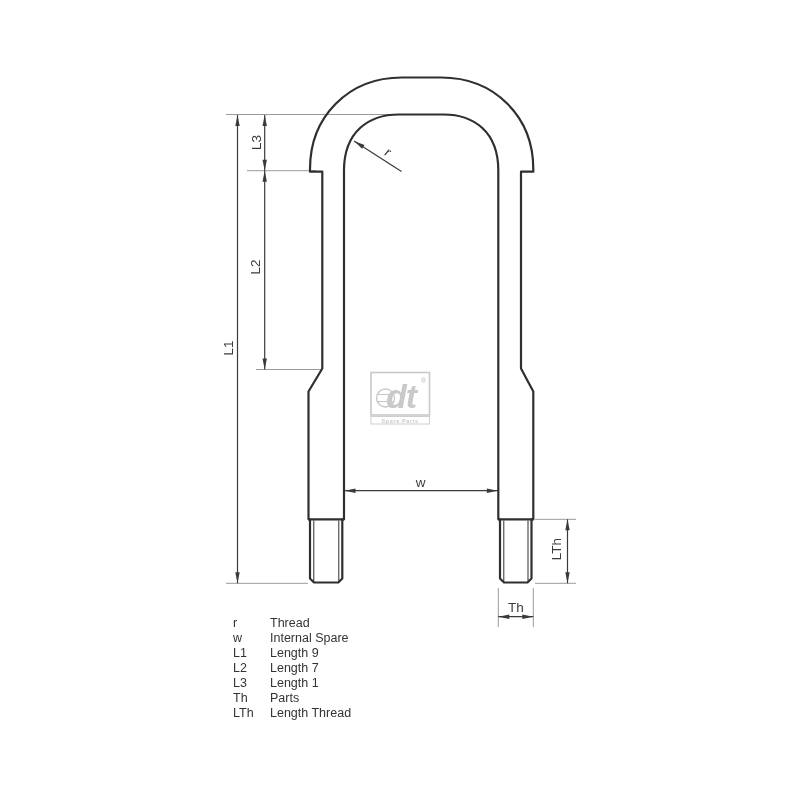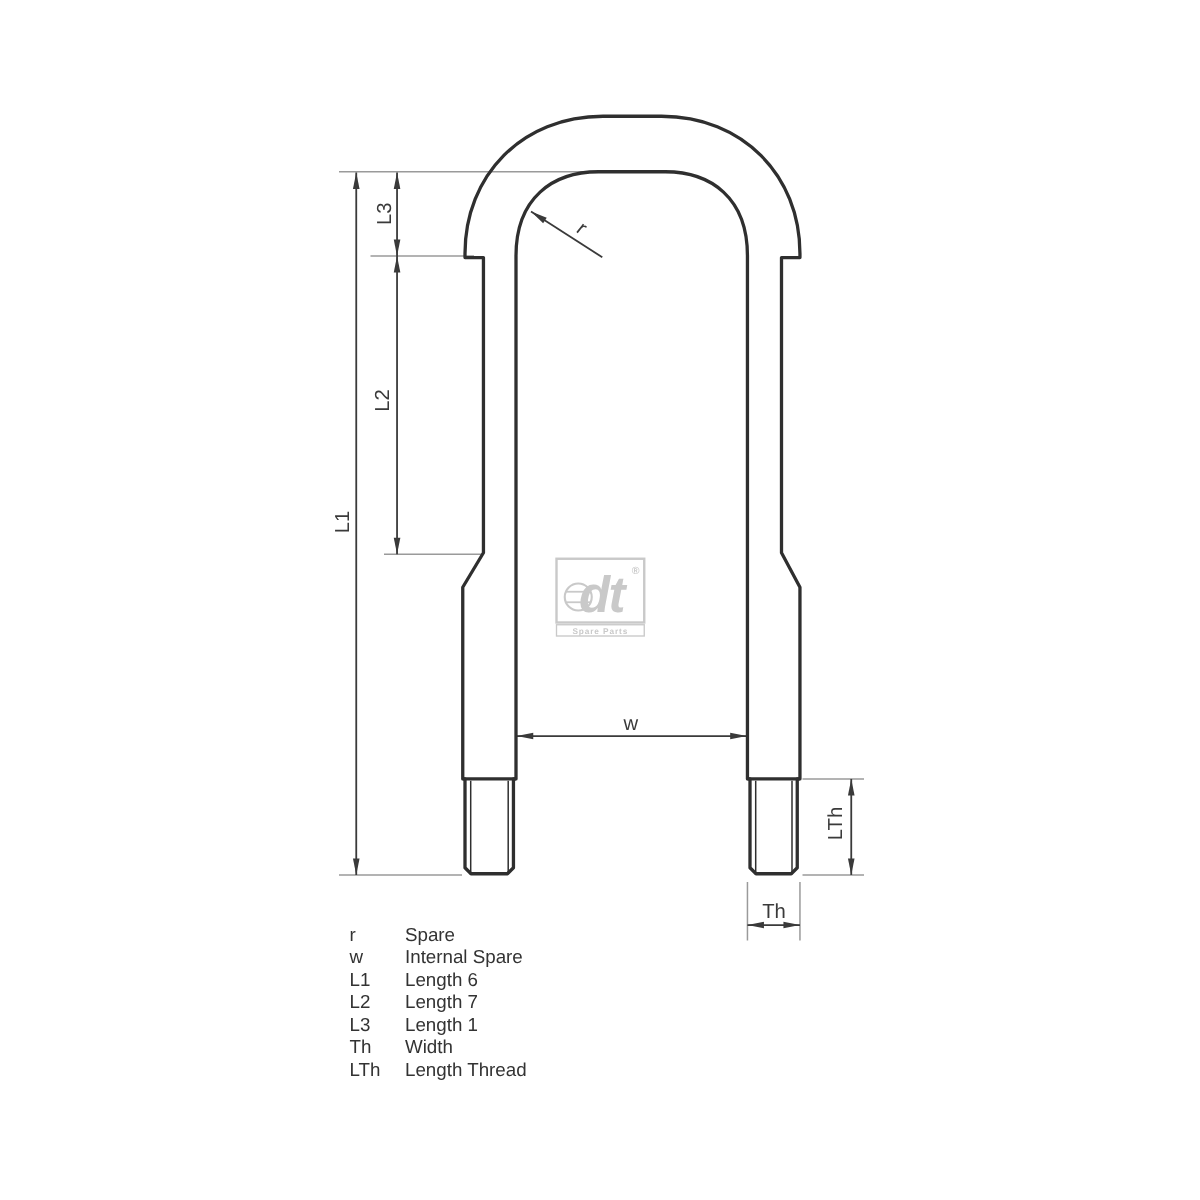--- a/index.html
+++ b/index.html
@@ -123,39 +123,39 @@
     <line class="thin" x1="313.8" y1="520.5" x2="313.8" y2="581.5"></line>
     <line class="thin" x1="338.8" y1="520.5" x2="338.8" y2="581.5"></line>
     <line class="thin" x1="503.8" y1="520.5" x2="503.8" y2="581.5"></line>
     <line class="thin" x1="528.0" y1="520.5" x2="528.0" y2="581.5"></line>
   </g>
 </svg>
 
 <div class="legend">
   <div class="legend-row">
     <span class="legend-abbr">r</span>
-    <span class="legend-name">Spare</span>
+    <span class="legend-name">Thread</span>
   </div>
   <div class="legend-row">
     <span class="legend-abbr">w</span>
     <span class="legend-name">Internal Spare</span>
   </div>
   <div class="legend-row">
     <span class="legend-abbr">L1</span>
-    <span class="legend-name">Length 6</span>
+    <span class="legend-name">Length 9</span>
   </div>
   <div class="legend-row">
     <span class="legend-abbr">L2</span>
     <span class="legend-name">Length 7</span>
   </div>
   <div class="legend-row">
     <span class="legend-abbr">L3</span>
     <span class="legend-name">Length 1</span>
   </div>
   <div class="legend-row">
     <span class="legend-abbr">Th</span>
-    <span class="legend-name">Width</span>
+    <span class="legend-name">Parts</span>
   </div>
   <div class="legend-row">
     <span class="legend-abbr">LTh</span>
     <span class="legend-name">Length Thread</span>
   </div>
 </div>
 
 </body></html>

